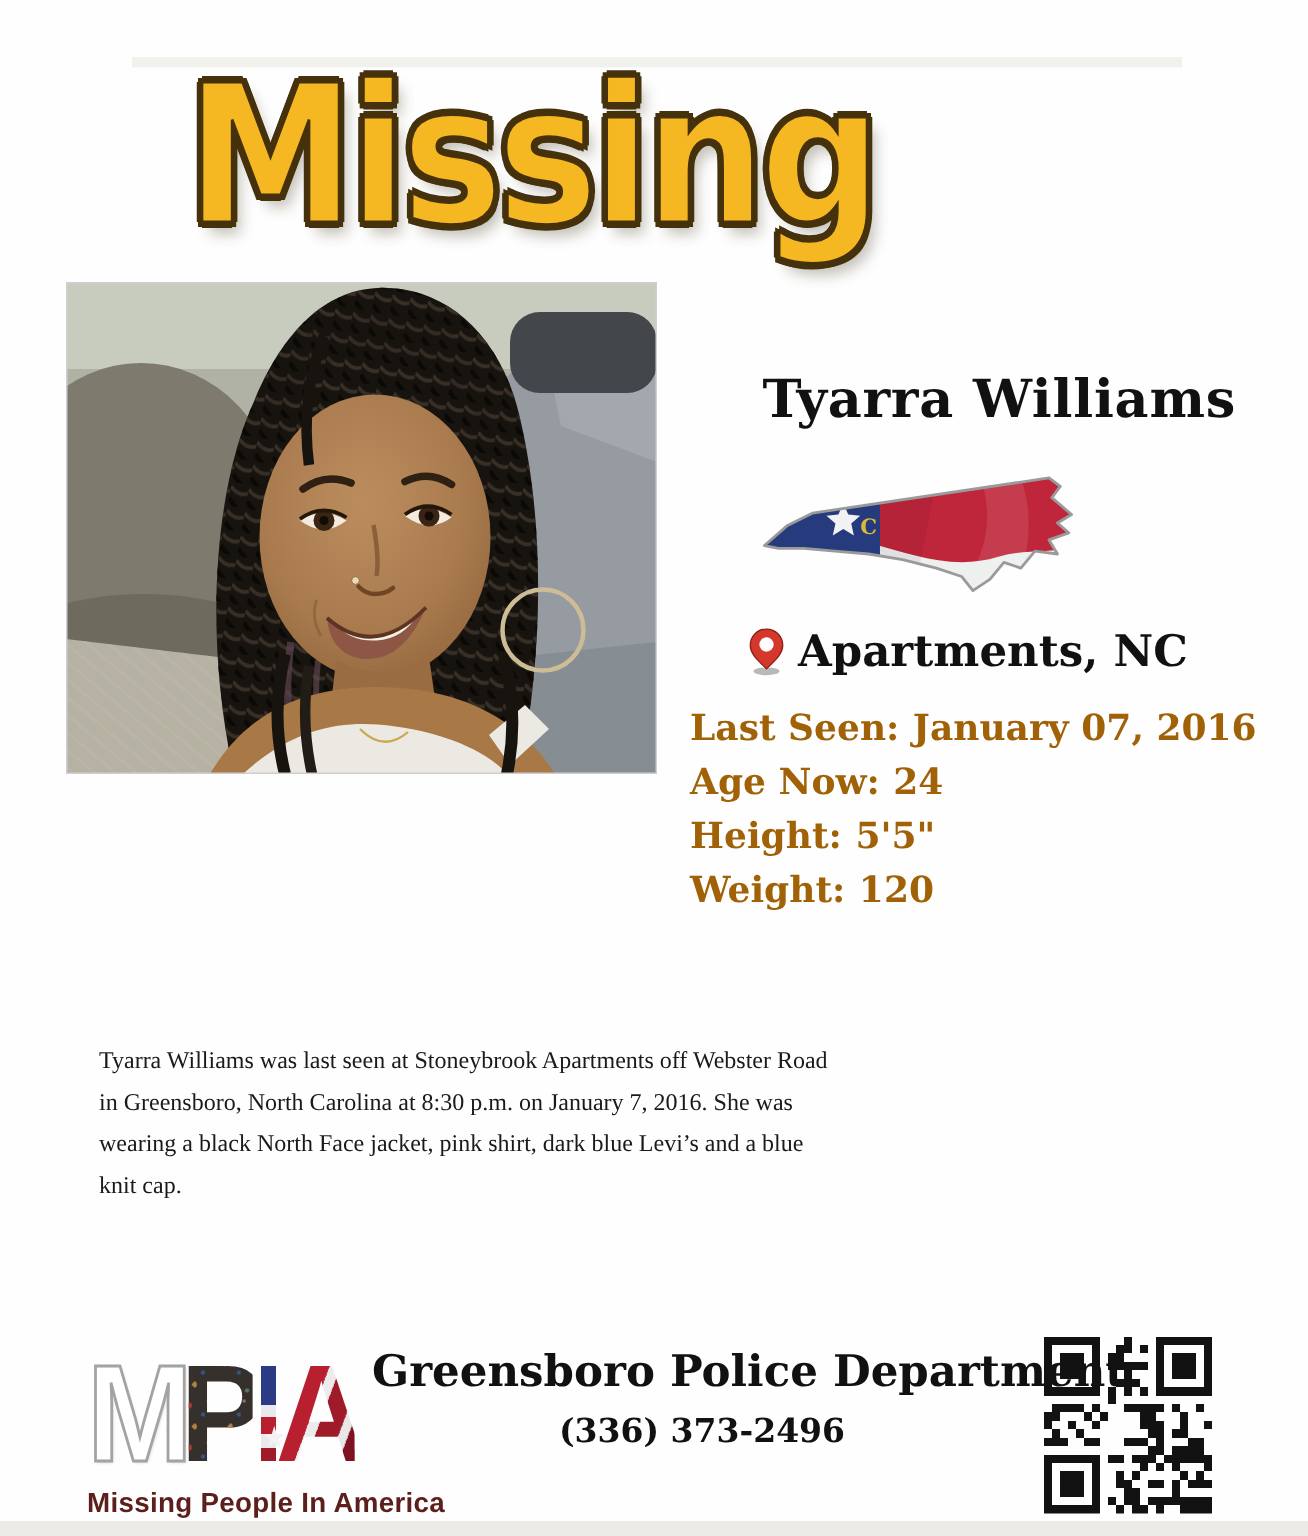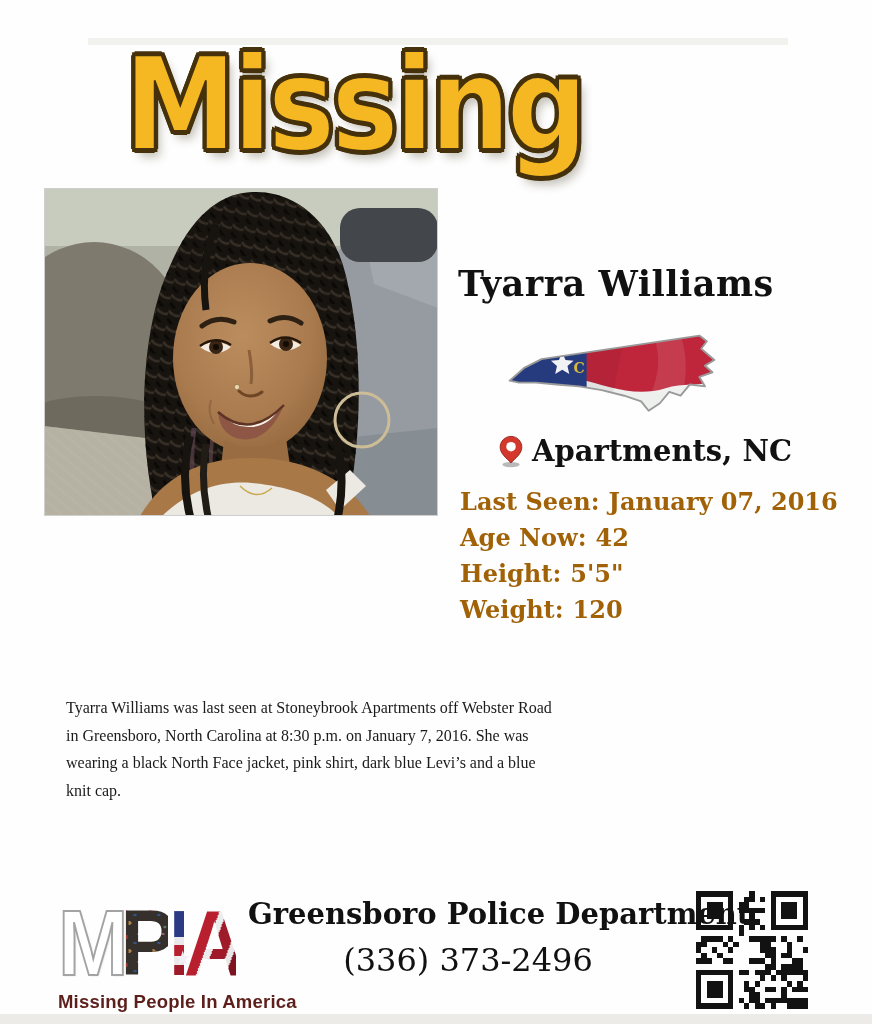--- a/index.html
+++ b/index.html
@@ -37,21 +37,21 @@
       6px 8px 10px rgba(60,50,20,.30);
   }
   
   .photo{
     position:absolute;left:44px;top:188px;width:394px;height:328px;
     background:#b7b9ac;
   }
   .photo svg{display:block;}
   
   .info{
-    position:absolute;left:458px;top:264px;width:366px;
+    position:absolute;left:458px;top:247px;width:366px;text-align:right;
   }
   .person-name{
     margin:0;font-size:35px;line-height:40px;font-weight:bold;color:#111;
     letter-spacing:.5px;white-space:nowrap;
   }
   .flag{margin:24px 0 0 46px;width:216px;height:96px;}
   .loc-row{
     margin:10px 0 0 40px;display:flex;align-items:center;gap:8px;
   }
   .pin{width:26px;height:34px;flex:0 0 auto;}
@@ -123,21 +123,21 @@
   .mpia-caption{
     margin-top:8px;
     font-family:"Liberation Sans", sans-serif;
     font-weight:bold;font-size:18.5px;letter-spacing:.2px;
     color:#5c1f1b;white-space:nowrap;
   }
   .agency{
     position:absolute;left:248px;top:897px;width:440px;text-align:center;
   }
   .agency-name{font-size:29px;font-weight:bold;color:#111;white-space:nowrap;}
-  .agency-phone{margin-top:10px;font-size:32px;font-weight:normal;color:#111;}
+  .agency-phone{margin-top:10px;font-size:22px;font-weight:bold;color:#111;}
   .qr{
     position:absolute;left:696px;top:891px;width:112px;height:118px;
   }
   .qr svg{display:block;shape-rendering:crispEdges;}
 </style>
 </head>
 <body>
 
 <div class="poster">
 
@@ -263,21 +263,21 @@
       <span class="loc-text">Apartments, NC</span>
     </div>
 
     <div class="details">
       <div class="detail-row">
         <span>Last Seen:</span>
         <span>January 07, 2016</span>
       </div>
       <div class="detail-row">
         <span>Age Now:</span>
-        <span>42</span>
+        <span>24</span>
       </div>
       <div class="detail-row">
         <span>Height:</span>
         <span>5'5"</span>
       </div>
       <div class="detail-row">
         <span>Weight:</span>
         <span>120</span>
       </div>
     </div>

